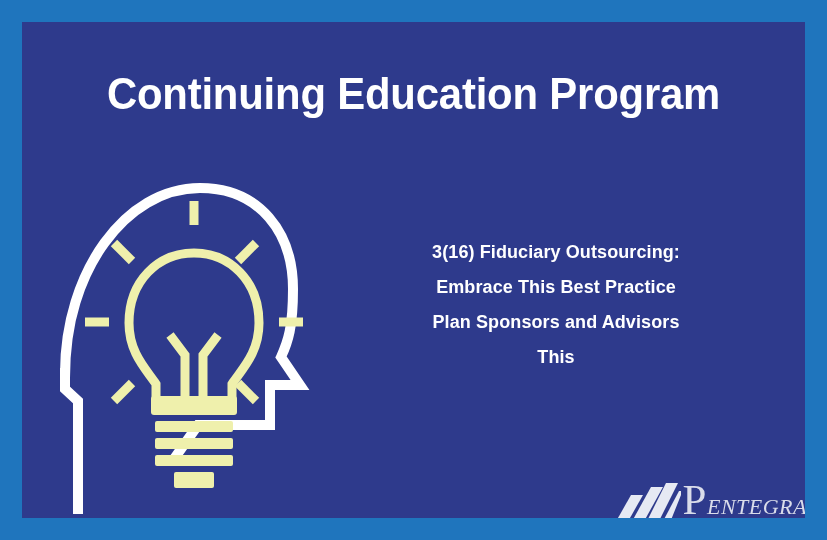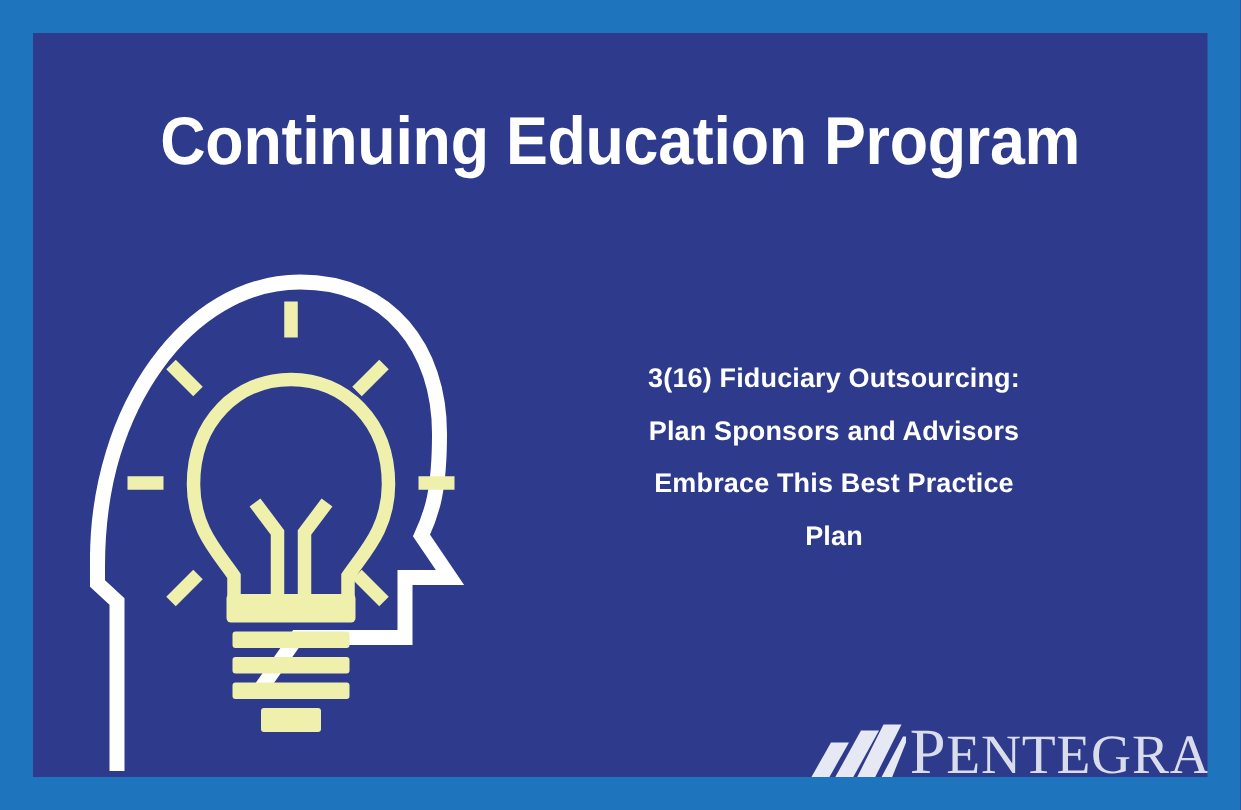--- a/index.html
+++ b/index.html
@@ -67,21 +67,21 @@
   #logotype{
     color:#d9dcea;
     font-family:"Liberation Serif",serif;
     font-weight:400;
     font-size:43px;
     line-height:44px;
     letter-spacing:0.5px;
     white-space:nowrap;
   }
   #logotype .cap{font-size:43px;}
-  #logotype .sc{font-size:37px;}
+  #logotype .sc{font-size:22px;font-style:italic;}
 </style>
 </head>
 <body>
 
 <div id="slide">
 
   <div id="panel">
 
     <div id="header">Continuing Education Program</div>
 
@@ -131,23 +131,23 @@
           <line x1="62" y1="66" x2="80" y2="84"></line>
           <line x1="204" y1="66" x2="186" y2="84"></line>
           <line x1="62" y1="224" x2="80" y2="206"></line>
           <line x1="204" y1="224" x2="186" y2="206"></line>
         </g>
       </svg>
     </div>
 
     <div id="titleblock">
       <span class="tline">3(16) Fiduciary Outsourcing:</span>
+      <span class="tline">Embrace This Best Practice</span>
       <span class="tline">Plan Sponsors and Advisors</span>
-      <span class="tline">Embrace This Best Practice</span>
-      <span class="tline">Plan</span>
+      <span class="tline">This</span>
     </div>
 
     <div id="logo">
       <span id="logomark">
         <svg viewBox="0 0 72 44" xmlns="http://www.w3.org/2000/svg">
           <g fill="#e6e9f3">
             <polygon points="17,44 5,44 22,14 34,14"></polygon>
             <polygon points="33,44 21,44 42,6  54,6"></polygon>
             <polygon points="48,44 36,44 57,2  69,2"></polygon>
             <polygon points="60,44 52,44 70,10 72,10 72,14"></polygon>

